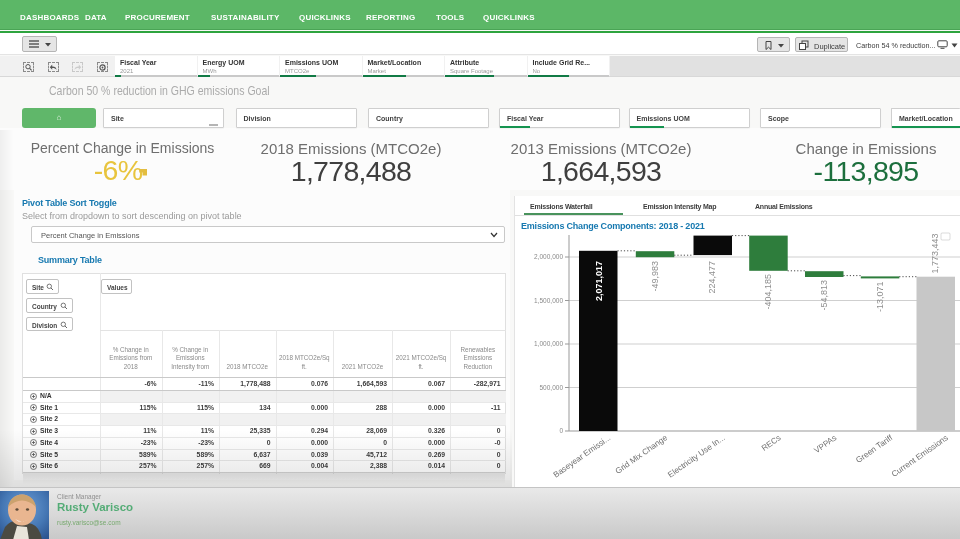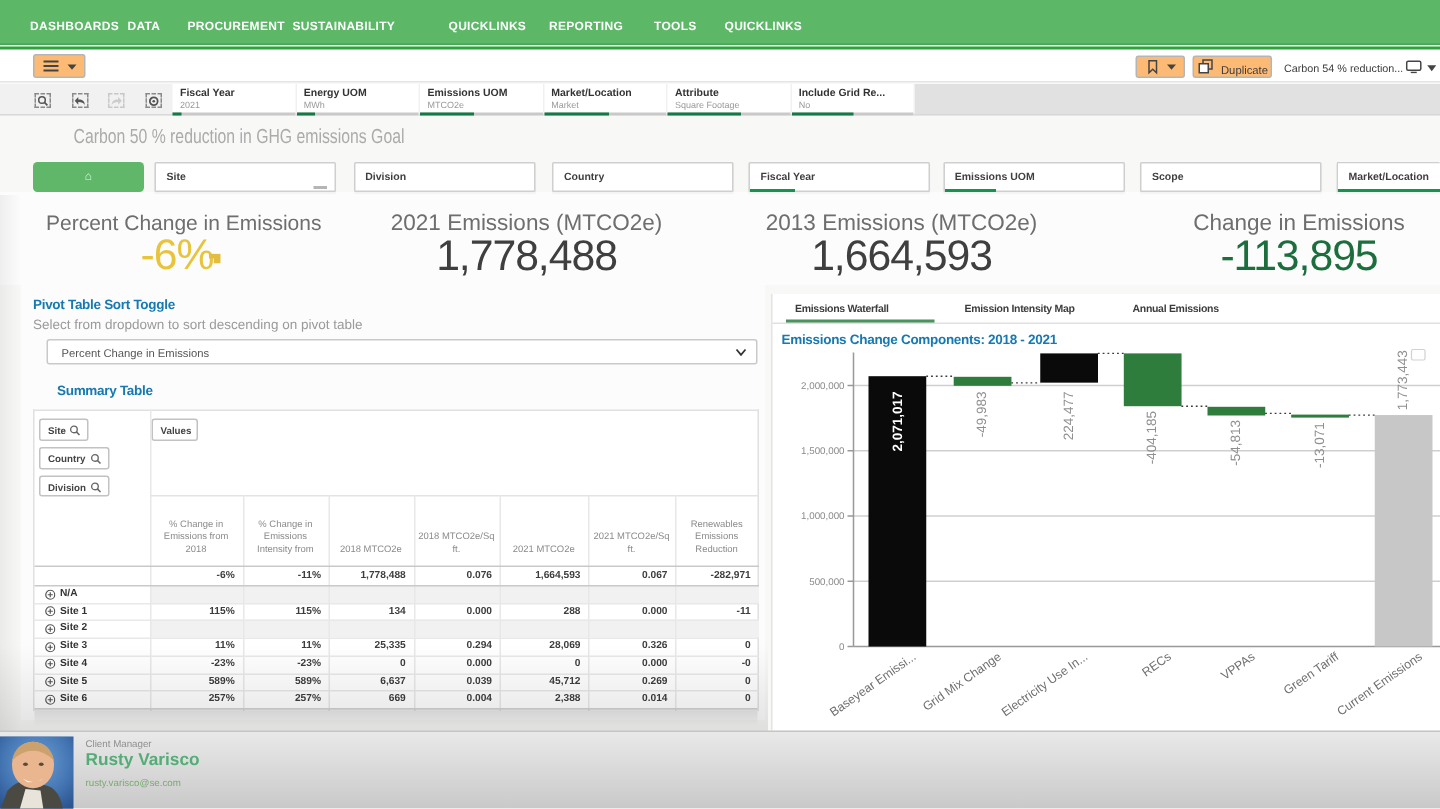--- a/index.html
+++ b/index.html
@@ -6,21 +6,21 @@
   html,body { width:960px; height:539px; overflow:hidden; font-family:"Liberation Sans", sans-serif; }
   body { position:relative; background:#f8f8f7; }
   .abs { position:absolute; }
 
   
   #nav { left:0; top:0; width:960px; height:30px; background:#5cb767; border-bottom:1px solid #4aa455; }
   #nav span { position:absolute; top:13px; font-size:8px; font-weight:bold; color:#fff; letter-spacing:0.2px; }
 
   
   #toolbar { left:0; top:31px; width:960px; height:24px; background:#fff; border-top:2px solid #2ea43f; border-bottom:1px solid #e4e4e4; }
-  .tbtn { position:absolute; border:1px solid #b5b5b5; border-radius:2px; background:#fdba74; }
+  .tbtn { position:absolute; border:1px solid #b5b5b5; border-radius:2px; background:#e5e5e5; }
 
   
   #selbar { left:0; top:56px; width:960px; height:21px; background:#f1f1f1; border-bottom:1px solid #d8d8d8; }
   .selico { position:absolute; top:6px; width:11px; height:10px; border:1px dashed #8a8a8a; display:flex; align-items:center; justify-content:center; }
   .selico svg { display:block; }
   .chip { position:absolute; top:56px; height:21px; background:#fff; }
   .chip .t { position:absolute; left:5px; top:3px; font-size:7px; font-weight:bold; color:#333; }
   .chip .s { position:absolute; left:5px; top:12px; font-size:6px; color:#9a9a9a; }
   .chip .bar { position:absolute; left:0; bottom:0; height:2.5px; width:100%; background:#c9c9c9; }
   .chip .bar i { position:absolute; left:0; top:0; height:100%; background:#117a45; display:block; }
@@ -69,21 +69,21 @@
   #fct2 { position:absolute; left:57px; top:13px; font-size:11.5px; font-weight:bold; color:#54ac76; }
   #fct3 { position:absolute; left:57px; top:31px; font-size:6.5px; color:#79aa70; }
 </style>
 </head>
 <body>
 
 <div id="nav" class="abs">
   <span style="left:20px">DASHBOARDS</span>
   <span style="left:85px">DATA</span>
   <span style="left:125px">PROCUREMENT</span>
-  <span style="left:195px">SUSTAINABILITY</span>
+  <span style="left:211px">SUSTAINABILITY</span>
   <span style="left:299px">QUICKLINKS</span>
   <span style="left:366px">REPORTING</span>
   <span style="left:436px">TOOLS</span>
   <span style="left:483px">QUICKLINKS</span>
 </div>
 
 <div id="toolbar" class="abs"></div>
 <div class="tbtn" style="left:22px; top:36px; width:35px; height:16px;">
   <svg width="33" height="14" viewBox="0 0 33 14">
       <g stroke="#444" stroke-width="1.3">
@@ -216,21 +216,21 @@
 <div class="fbox" style="left:891px; width:69px; border-right:none;">
     <span class="lbl">Market/Location</span>
     <span class="gl" style="width:69px"></span>
   </div>
 
 <div class="kpi" style="left:8px; top:140px; width:220px;">
   <div class="kt" style="font-size:14px; margin-left:9px;">Percent Change in Emissions</div>
   <div class="kv" style="color:#e8c43d; position:relative;">-6%<span style="position:absolute; margin-left:-3px; margin-top:12px; width:8px; height:6.5px; background:#e3bd3f; clip-path:polygon(0 0, 100% 0, 100% 100%, 40% 100%, 40% 52%, 0 52%); display:inline-block;"></span></div>
 </div>
 <div class="kpi" style="left:241px; top:140px; width:220px;">
-  <div class="kt">2021 Emissions (MTCO2e)</div>
+  <div class="kt">2018 Emissions (MTCO2e)</div>
   <div class="kv">1,778,488</div>
 </div>
 <div class="kpi" style="left:491px; top:140px; width:220px;">
   <div class="kt">2013 Emissions (MTCO2e)</div>
   <div class="kv">1,664,593</div>
 </div>
 <div class="kpi" style="left:756px; top:140px; width:220px;">
   <div class="kt">Change in Emissions</div>
   <div class="kv" style="color:#1c6f3d;">-113,895</div>
 </div>

